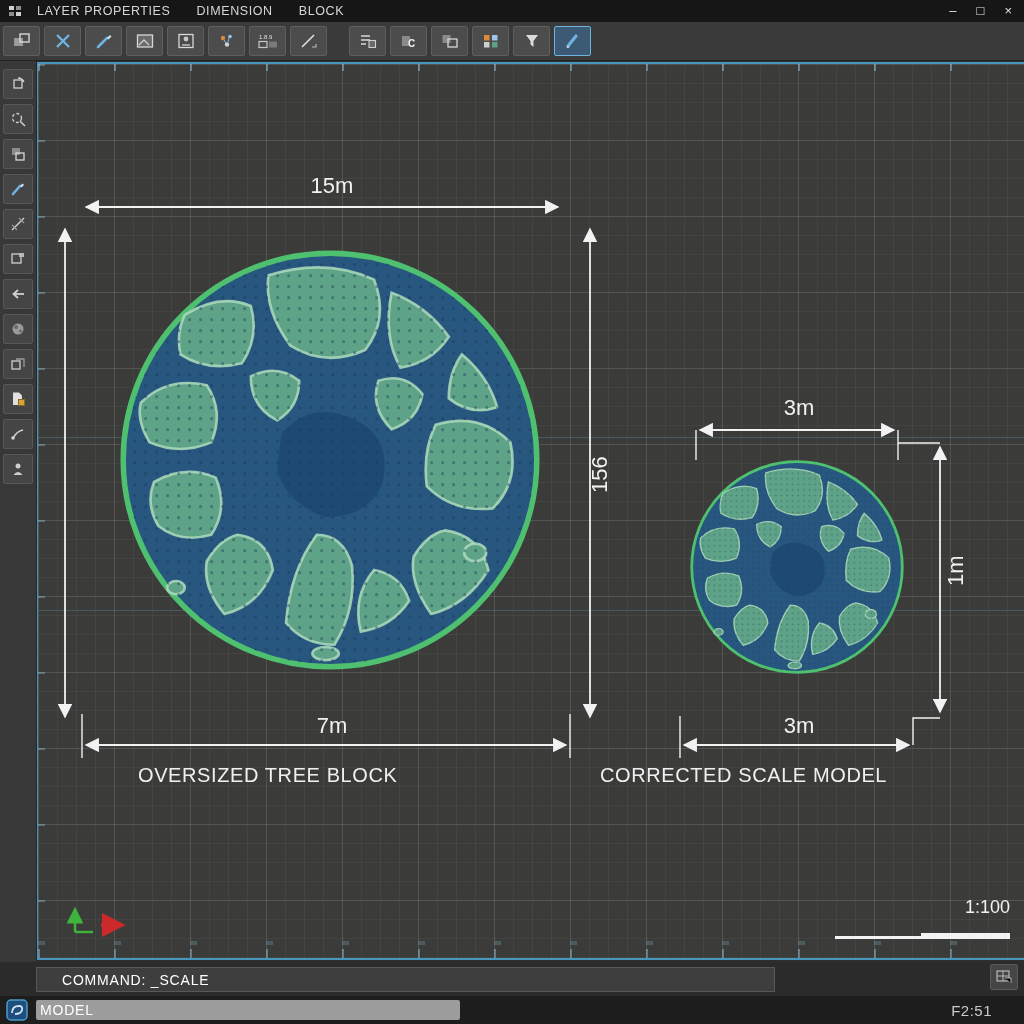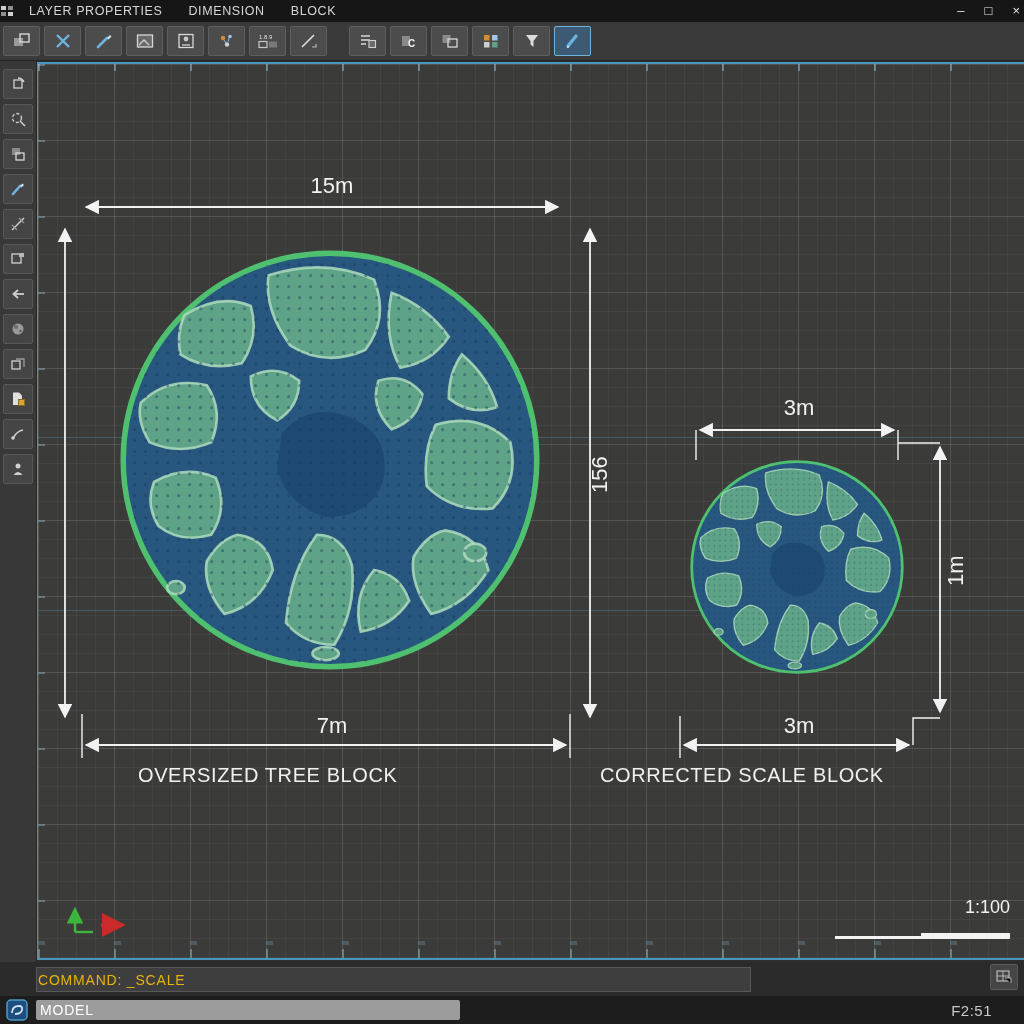--- a/index.html
+++ b/index.html
@@ -3,21 +3,21 @@
 <meta charset="utf-8">
 <style>
   html,body{margin:0;padding:0}
   body{
     width:1024px;height:1024px;position:relative;overflow:hidden;
     background:#2e2e2e;font-family:"Liberation Sans",sans-serif;
     -webkit-font-smoothing:antialiased;
   }
   
   .titlebar{position:absolute;top:0;left:0;right:0;height:22px;background:#161616;
-    display:flex;align-items:center;gap:0;padding:0 0;z-index:9}
+    display:flex;align-items:center;gap:0;padding:0 8px;z-index:9}
   .appicon{display:flex;align-items:center;margin-right:14px}
   .menus{display:flex;gap:26px}
   .menu{color:#d6d6d6;font-size:12.5px;letter-spacing:.6px;cursor:default}
   .wincontrols{margin-left:auto;display:flex;gap:20px;color:#e3e3e3;font-size:13px;padding-right:4px}
   .wc{cursor:default;line-height:22px}
   
   .toolbar{position:absolute;top:22px;left:0;right:0;height:38px;background:#3a3a3a;
     border-bottom:1px solid #242424;display:flex;align-items:center;padding:0 3px;gap:4px;z-index:8}
   .tbtn{width:37px;height:30px;background:#4c4c4c;border:1px solid #5e5e5e;border-radius:2px;
     display:flex;align-items:center;justify-content:center;padding:0;cursor:pointer}
@@ -56,22 +56,22 @@
   .d-bot-0{left:234px;top:650px;width:120px}
   .t-0{left:100px;top:700px;width:370px}
   .d-top-1{left:701px;top:332px;width:120px}
   .d-side-1{left:906px;top:470px;height:74px}
   .d-bot-1{left:701px;top:650px;width:120px}
   .t-1{left:562px;top:700px;width:370px}
   .scaletext{left:838px;top:834px;width:134px;text-align:right;font-size:18px}
   
   .cmdrow{position:absolute;left:0;right:0;top:962px;height:34px;background:#2b2b2b;z-index:9}
   .cmdbox{position:absolute;left:36px;top:5px;width:712px;height:23px;background:#3e3e3e;
-    border:1px solid #585858;color:#eab308;font-size:14px;display:flex;align-items:center;
-    padding-left:1px;letter-spacing:.8px;cursor:text}
+    border:1px solid #585858;color:#ffffff;font-size:14px;display:flex;align-items:center;
+    padding-left:25px;letter-spacing:.8px;cursor:text}
   .cmdcorner{position:absolute;right:6px;top:2px;width:28px;height:26px;background:#454545;
     border:1px solid #5a5a5a;border-radius:2px;display:flex;align-items:center;justify-content:center;padding:0;cursor:pointer}
   
   .statusbar{position:absolute;left:0;right:0;top:996px;height:28px;background:#1d1d1d;z-index:9}
   .sicon{position:absolute;left:6px;top:3px}
   .modelbar{position:absolute;left:36px;top:4px;width:420px;height:20px;background:#9c9c9c;
     border-radius:2px;color:#fff;font-size:14px;display:flex;align-items:center;
     padding-left:4px;letter-spacing:.8px;cursor:pointer}
   .statusright{position:absolute;right:32px;top:6px;color:#c9c9c9;font-size:15px;letter-spacing:.5px}
   svg{display:block}
@@ -354,21 +354,21 @@
   </svg>
 
   <div class="dim d-top-0">15m</div>
   <div class="dim vert d-side-0">156</div>
   <div class="dim d-bot-0">7m</div>
   <div class="blocktitle t-0">OVERSIZED TREE BLOCK</div>
 
   <div class="dim d-top-1">3m</div>
   <div class="dim vert d-side-1">1m</div>
   <div class="dim d-bot-1">3m</div>
-  <div class="blocktitle t-1">CORRECTED SCALE BLOCK</div>
+  <div class="blocktitle t-1">CORRECTED SCALE MODEL</div>
 
   <div class="dim scaletext">1:100</div>
 </div>
 
 <div class="cmdrow">
   <div class="cmdbox">
     <span>COMMAND: _SCALE</span>
   </div>
   <button class="cmdcorner">
     <svg width="18" height="16" viewBox="0 0 18 16">

